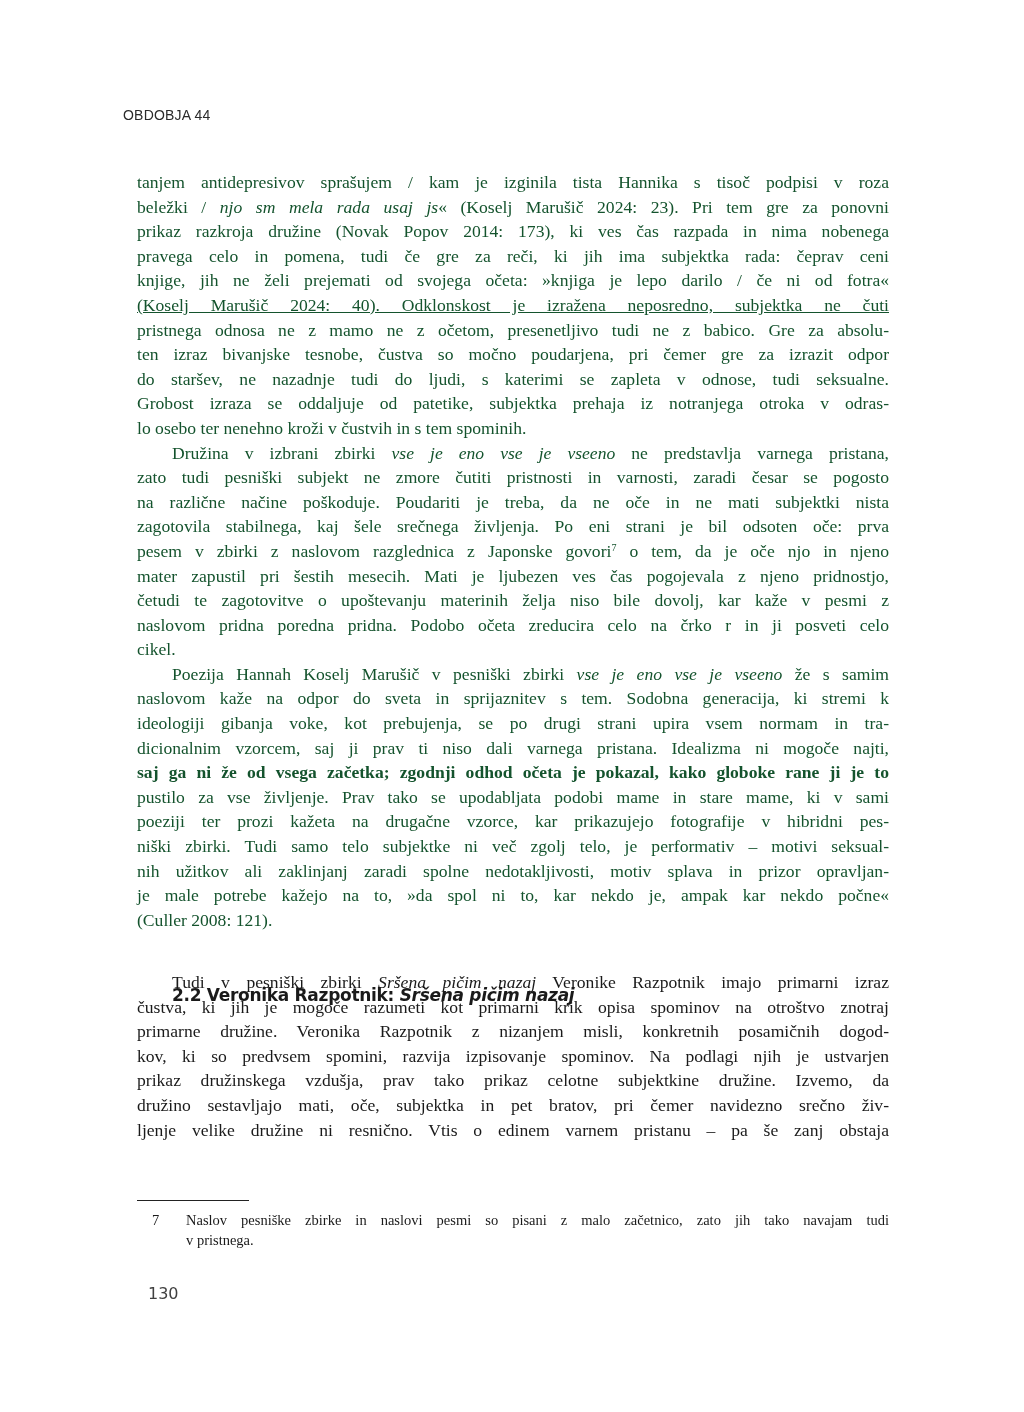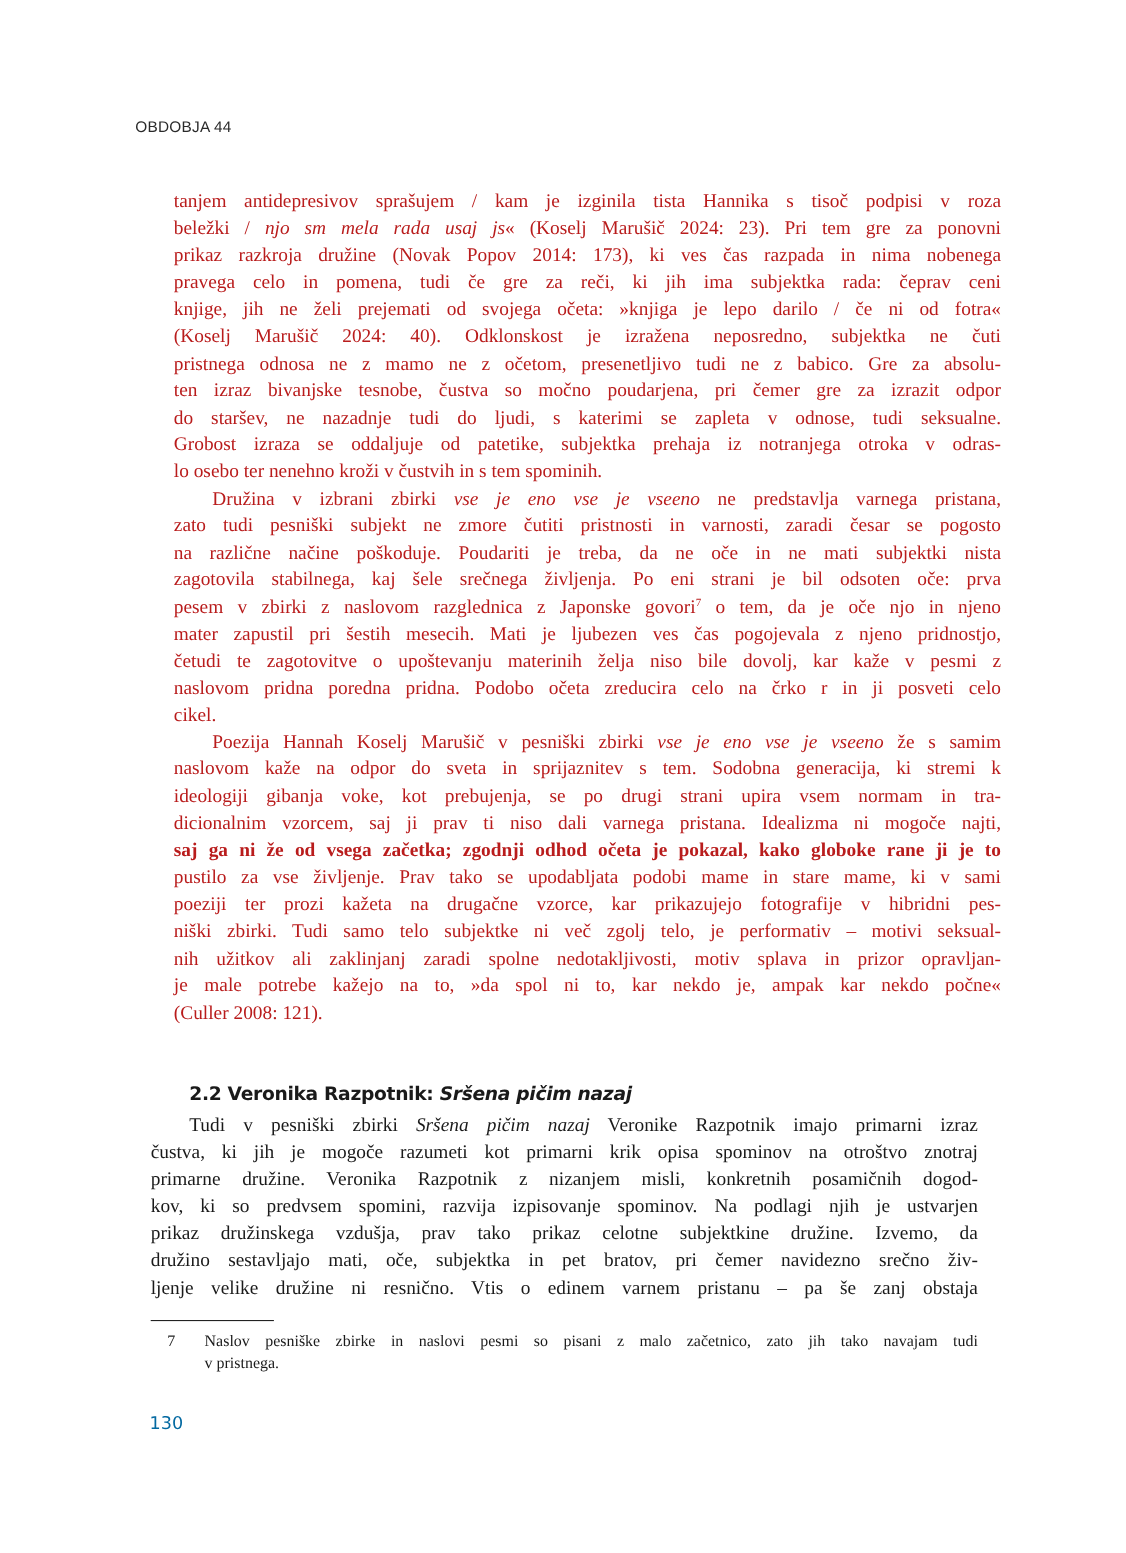--- a/index.html
+++ b/index.html
@@ -4,65 +4,65 @@
 <style>
   html, body { margin: 0; padding: 0; background: #ffffff; }
   body { width: 1024px; height: 1412px; position: relative; overflow: hidden; }
   .page { position: absolute; left: 0; top: 0; width: 1024px; height: 1412px; background: #fff; }
   .running-head {
     position: absolute; left: 123px; top: 107px;
     font-family: "Liberation Sans", sans-serif; font-size: 14px; color: #2a2a2a; letter-spacing: 0.2px;
   }
   .body-text {
     position: absolute; left: 137px; top: 170px; width: 752px;
-    font-family: "Liberation Serif", serif; font-size: 17.6px; line-height: 24.6px; color: #b91c1c;
-    text-align: justify; hyphens: manual; margin-left: 21px;
+    font-family: "Liberation Serif", serif; font-size: 17.6px; line-height: 24.6px; color: #14532d;
+    text-align: justify; hyphens: manual;
   }
   .line { display: block; text-align: justify; text-align-last: justify; white-space: nowrap; overflow: visible; }
   .line.last { text-align-last: left; }
   .line span { white-space: pre; }
   em { font-style: italic; }
   .heading {
     position: absolute; left: 172px; top: 985px;
     font-family: "DejaVu Sans", sans-serif; font-weight: bold; font-size: 17px; color: #1a1a1a; letter-spacing: -0.3px;
   }
   .heading em { font-style: italic; }
   .body-text2 {
-    position: absolute; left: 137px; top: 1010px; width: 752px;
+    position: absolute; left: 137px; top: 970px; width: 752px;
     font-family: "Liberation Serif", serif; font-size: 17.6px; line-height: 24.6px; color: #1a1a1a;
   }
   .fn-rule { position: absolute; left: 137px; top: 1200px; width: 112px; height: 1px; background: #222; }
   .footnote {
     position: absolute; left: 137px; top: 1210px; width: 752px;
     font-family: "Liberation Serif", serif; font-size: 14.5px; line-height: 20px; color: #1a1a1a;
   }
   .footnote .fn-num { position: absolute; left: 15px; top: 0; }
   .footnote .fn-text { margin-left: 49px; display: block; }
   .page-number {
-    position: absolute; left: 136px; top: 1284px;
-    font-family: "DejaVu Sans", sans-serif; font-size: 16px; color: #0369a1;
+    position: absolute; left: 148px; top: 1284px;
+    font-family: "DejaVu Sans", sans-serif; font-size: 16px; color: #404040;
   }
   sup { font-size: 10px; line-height: 0; vertical-align: 6px; }
 </style>
 </head>
 <body>
 
 <div class="page">
 
   <div class="running-head">OBDOBJA 44</div>
 
   <div class="body-text">
 
     <div>
       <span class="line" style="display: block; white-space: nowrap; width: auto; word-spacing: 0px;"><span>tanjem antidepresivov sprašujem / kam je izginila tista Hannika s tisoč podpisi v roza</span></span>
       <span class="line" style="display: block; white-space: nowrap; width: auto; word-spacing: -0.000976562px;"><span>beležki / </span><em>njo sm mela rada usaj js</em><span>« (Koselj Marušič 2024: 23). Pri tem gre za ponovni</span></span>
       <span class="line" style="display: block; white-space: nowrap; width: auto; word-spacing: 0px;"><span>prikaz razkroja družine (Novak Popov 2014: 173), ki ves čas razpada in nima nobenega</span></span>
       <span class="line" style="display: block; white-space: nowrap; width: auto; word-spacing: 0px;"><span>pravega celo in pomena, tudi če gre za reči, ki jih ima subjektka rada: čeprav ceni</span></span>
       <span class="line" style="display: block; white-space: nowrap; width: auto; word-spacing: 0px;"><span>knjige, jih ne želi prejemati od svojega očeta: »knjiga je lepo darilo / če ni od fotra«</span></span>
-      <span class="line" style="display: block; white-space: nowrap; width: auto; word-spacing: 0px;"><span>(Koselj Marušič 2024: 40). Odklonskost je izražena neposredno, subjektka ne čuti</span></span>
+      <span class="line" style="display: block; white-space: nowrap; width: auto; word-spacing: 0px; text-decoration: underline;"><span>(Koselj Marušič 2024: 40). Odklonskost je izražena neposredno, subjektka ne čuti</span></span>
       <span class="line" style="display: block; white-space: nowrap; width: auto; word-spacing: 0px;"><span>pristnega odnosa ne z mamo ne z očetom, presenetljivo tudi ne z babico. Gre za absolu-</span></span>
       <span class="line" style="display: block; white-space: nowrap; width: auto; word-spacing: 0px;"><span>ten izraz bivanjske tesnobe, čustva so močno poudarjena, pri čemer gre za izrazit odpor</span></span>
       <span class="line" style="display: block; white-space: nowrap; width: auto; word-spacing: 0px;"><span>do staršev, ne nazadnje tudi do ljudi, s katerimi se zapleta v odnose, tudi seksualne.</span></span>
       <span class="line" style="display: block; white-space: nowrap; width: auto; word-spacing: 0px;"><span>Grobost izraza se oddaljuje od patetike, subjektka prehaja iz notranjega otroka v odras-</span></span>
       <span class="line last"><span>lo osebo ter nenehno kroži v čustvih in s tem spominih.</span></span>
     </div>
 
     <div>
       <span class="line" style="padding-left: 35px; display: block; white-space: nowrap; width: auto; word-spacing: 0px;"><span>Družina v izbrani zbirki </span><em>vse je eno vse je vseeno</em><span> ne predstavlja varnega pristana,</span></span>
       <span class="line" style="display: block; white-space: nowrap; width: auto; word-spacing: 0px;"><span>zato tudi pesniški subjekt ne zmore čutiti pristnosti in varnosti, zaradi česar se pogosto</span></span>

